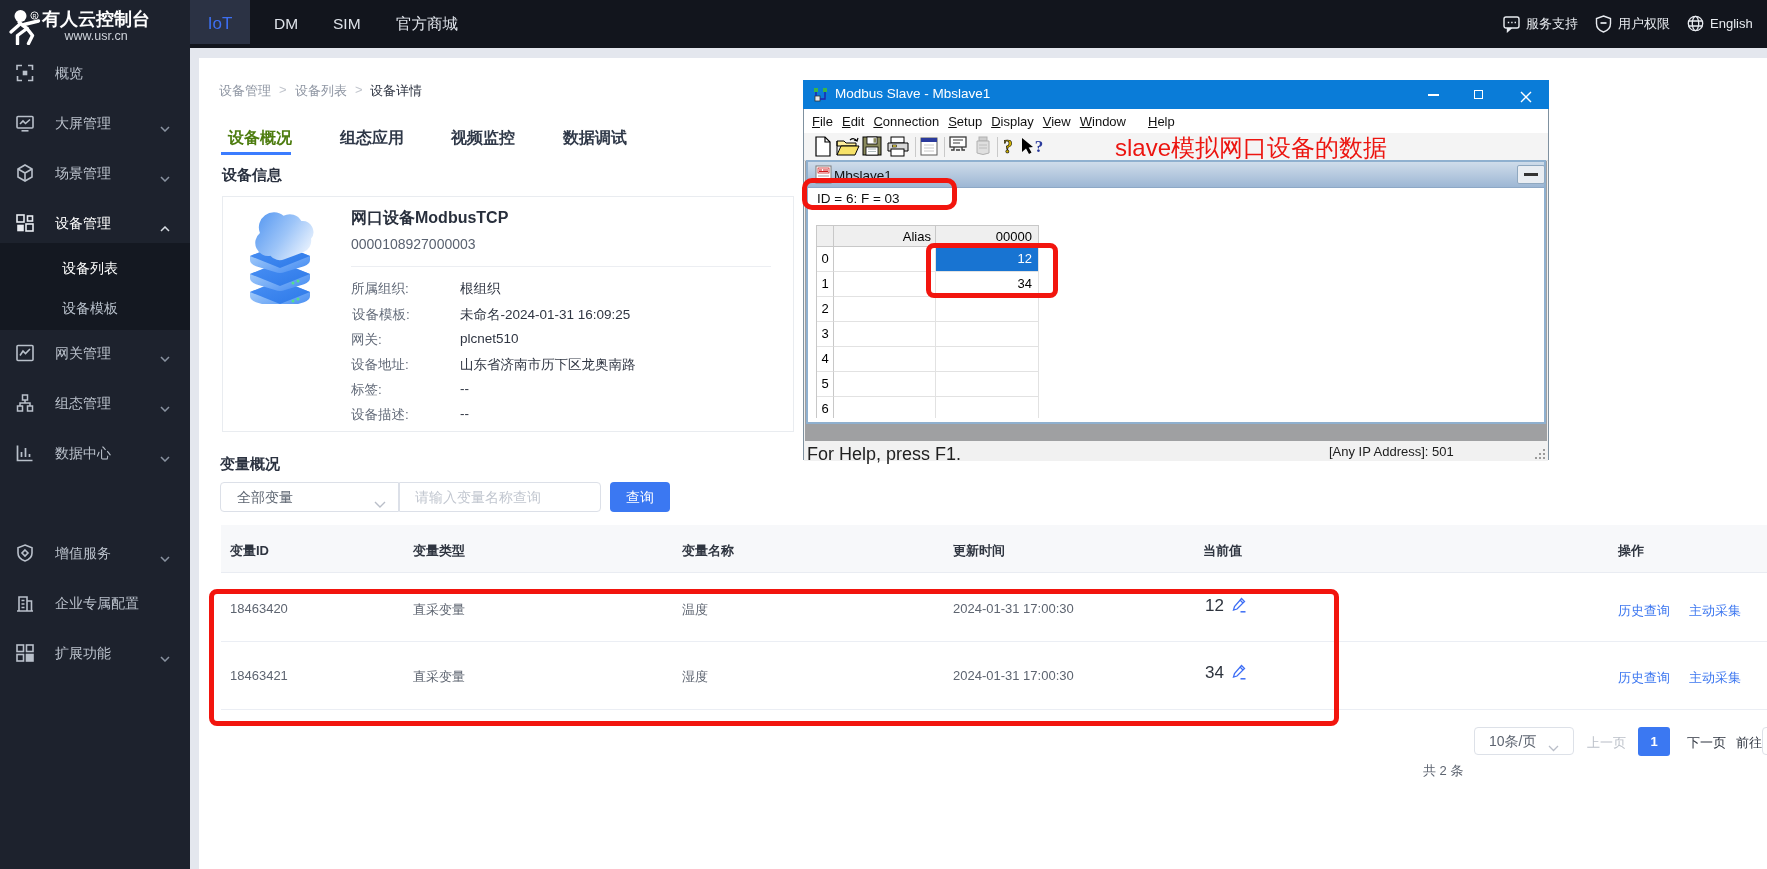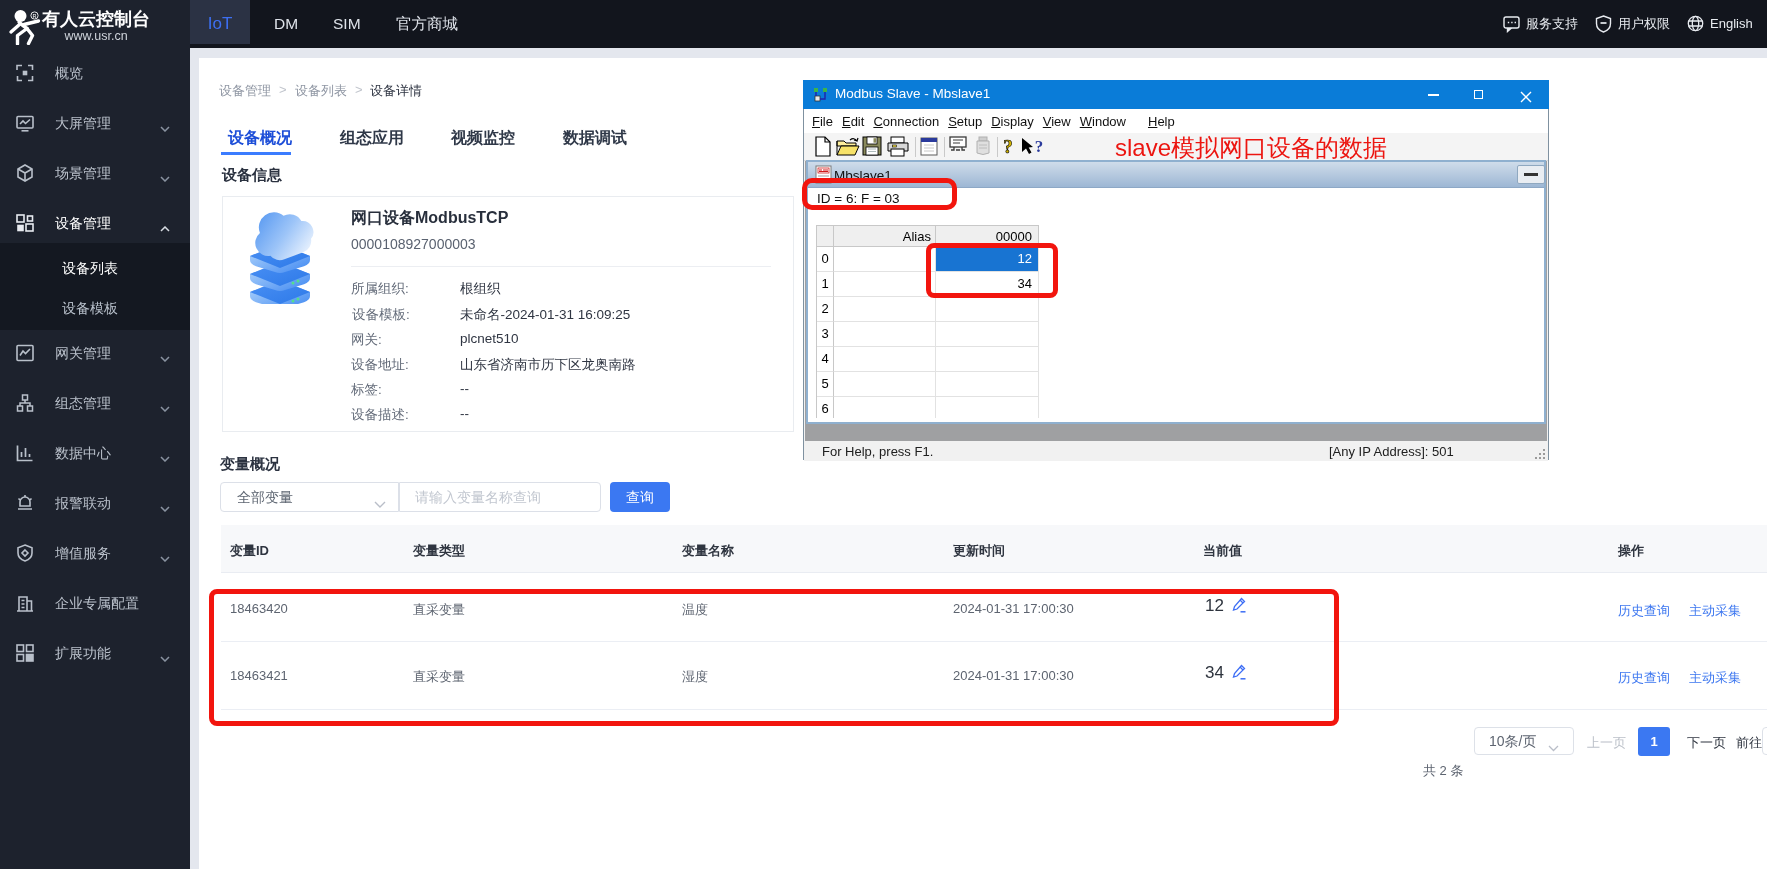--- a/index.html
+++ b/index.html
@@ -163,30 +163,20 @@
   <div class="abs mitem" style="top:428px;">
       <span class="ico"><svg width="18" height="18" viewBox="0 0 18 18" fill="none" stroke="#b9c0ca" stroke-width="1.7">
           <path d="M1.5,1.5 V16.5 H16.5"></path>
           <path d="M5.5,13 V8 M9.5,13 V4 M13.5,13 V10"></path>
         </svg></span>
       <span class="txt">数据中心</span>
       <span class="chev"><svg width="10" height="6">
           <path d="M1,1 L5,5 L9,1" stroke="#8a93a1" stroke-width="1.5" fill="none"></path>
         </svg></span>
     </div>
-  <div class="abs mitem" style="top:478px;">
-      <span class="ico"><svg width="18" height="18" viewBox="0 0 18 18" fill="none" stroke="#b9c0ca" stroke-width="1.6">
-          <path d="M4,8 a5,5 0 0 1 10,0 v4 H4 Z"></path>
-          <path d="M2,15 H16 M9,1 V3 M2.5,4.5 L4,6 M15.5,4.5 L14,6"></path>
-        </svg></span>
-      <span class="txt">报警联动</span>
-      <span class="chev"><svg width="10" height="6">
-          <path d="M1,1 L5,5 L9,1" stroke="#8a93a1" stroke-width="1.5" fill="none"></path>
-        </svg></span>
-    </div>
   <div class="abs mitem" style="top:528px;">
       <span class="ico"><svg width="18" height="18" viewBox="0 0 18 18" fill="none" stroke="#b9c0ca" stroke-width="1.6">
           <path d="M9,1 L16,3.8 V9 C16,13.5 13,15.8 9,17 C5,15.8 2,13.5 2,9 V3.8 Z"></path>
           <path d="M9,6 L12,9 L9,12 L6,9 Z"></path>
         </svg></span>
       <span class="txt">增值服务</span>
       <span class="chev"><svg width="10" height="6">
           <path d="M1,1 L5,5 L9,1" stroke="#8a93a1" stroke-width="1.5" fill="none"></path>
         </svg></span>
     </div>
@@ -212,21 +202,21 @@
 
   <div class="abs" id="gutter"></div>
   <div class="abs" id="card"></div>
 
   <div class="abs bc" style="left:219px; top:82px; color:#8f96a3;">设备管理</div>
   <div class="abs bc" style="left:279px; top:82px; color:#c0c4cc;">&gt;</div>
   <div class="abs bc" style="left:295px; top:82px; color:#8f96a3;">设备列表</div>
   <div class="abs bc" style="left:355px; top:82px; color:#c0c4cc;">&gt;</div>
   <div class="abs bc" style="left:370px; top:82px; color:#2e3442;">设备详情</div>
 
-  <div class="abs tab" style="left:228px; top:128px; color:#1d4ed8;">设备概况</div>
+  <div class="abs tab" style="left:228px; top:128px; color:#4d7c0f;">设备概况</div>
   <div class="abs" style="left:221px; top:152px; width:70px; height:3px; background:#3b7cff;"></div>
   <div class="abs tab" style="left:340px; top:128px;">组态应用</div>
   <div class="abs tab" style="left:451px; top:128px;">视频监控</div>
   <div class="abs tab" style="left:563px; top:128px;">数据调试</div>
 
   <div class="abs" style="left:222px; top:166px; font-size:15px; font-weight:bold; color:#2b3240;">设备信息</div>
   <div class="abs" style="left:222px; top:196px; width:572px; height:236px; border:1px solid #e9ecf0;"></div>
   <div class="abs" id="devicon" style="left:248px; top:208px;"><svg width="66" height="96" viewBox="0 0 66 96">
     <defs>
       <linearGradient id="slab" x1="0" y1="0" x2="1" y2="1">
@@ -465,21 +455,21 @@
         <div class="abs gv" style="top:121px;"></div>
       <div class="abs gn" style="top:146px;">5</div>
         <div class="abs gc" style="left:17px; top:146px;"></div>
         <div class="abs gv" style="top:146px;"></div>
       <div class="abs gn" style="top:171px;">6</div>
         <div class="abs gc" style="left:17px; top:171px;"></div>
         <div class="abs gv" style="top:171px;"></div>
     </div>
 
     <div class="abs" style="left:0px; top:360px; width:744px; height:20px; background:#f1f1f1;"></div>
-    <div class="abs" style="left:18px; top:363px; font-size:13px; color:#202020;">For Help, press F1.</div>
+    <div class="abs" style="left:3px; top:363px; font-size:18px; color:#202020;">For Help, press F1.</div>
     <div class="abs" style="left:525px; top:363px; font-size:13px; color:#202020;">[Any IP Address]: 501</div>
     <div class="abs" style="left:731px; top:366px;"><svg width="12" height="12">
           <g fill="#9a9a9a">
             <rect x="8" y="0" width="2" height="2"></rect>
             <rect x="8" y="4" width="2" height="2"></rect>
             <rect x="8" y="8" width="2" height="2"></rect>
             <rect x="4" y="4" width="2" height="2"></rect>
             <rect x="4" y="8" width="2" height="2"></rect>
             <rect x="0" y="8" width="2" height="2"></rect>
           </g>

